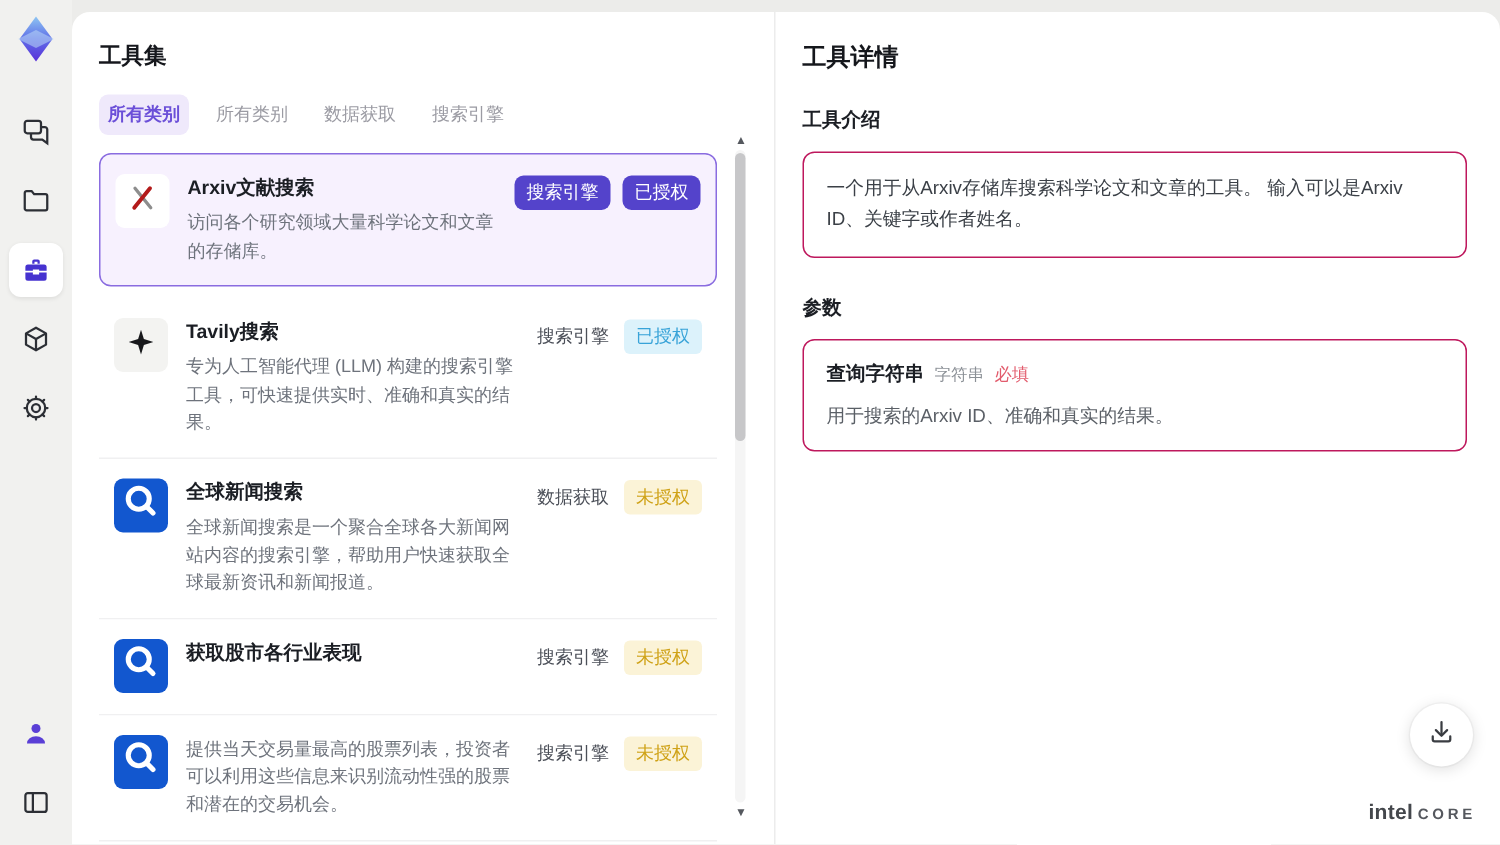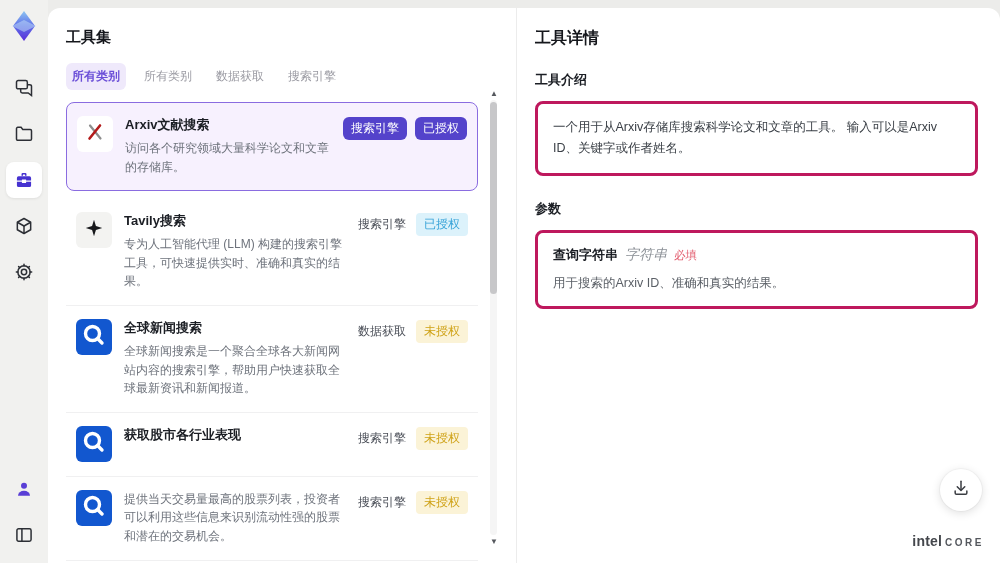--- a/index.html
+++ b/index.html
@@ -95,27 +95,27 @@
   .scroll-arrow.down { bottom: 17px; }
 
   
   .right-panel {
     flex: 1; border-left: 1px solid #ececec; padding: 18px 22px 0 18px;
     position: relative; overflow: hidden;
   }
   .detail-title { font-size: 16px; font-weight: bold; color: #15171c; margin: 2px 0 22px; }
   .section-heading { font-size: 13px; font-weight: bold; color: #1b1e24; margin-bottom: 12px; }
   .detail-box {
-    border: 3px solid #be185d; border-radius: 8px; padding: 13px 15px;
+    border: 1px solid #be185d; border-radius: 8px; padding: 13px 15px;
     margin-bottom: 24px; background: #fff;
   }
   .intro-text { font-size: 12.5px; color: #3b4047; line-height: 1.7; }
   .param-head { display: flex; align-items: baseline; gap: 7px; margin-bottom: 9px; }
   .param-name { font-size: 13px; font-weight: bold; color: #1b1e24; }
-  .param-type { font-size: 14px; color: #8b9096; font-style: italic; }
+  .param-type { font-size: 11px; color: #8b9096; }
   .param-required { font-size: 11.5px; color: #e25c6d; }
   .param-desc { font-size: 12.5px; color: #5a5f66; line-height: 1.6; }
 
   
   .download-fab {
     position: absolute; right: 18px; bottom: 52px; width: 42px; height: 42px;
     border-radius: 50%; background: #ffffff;
     box-shadow: 0 2px 10px rgba(0,0,0,.13), 0 0 0 1px rgba(0,0,0,.03);
     display: flex; align-items: center; justify-content: center;
     cursor: pointer; z-index: 5;

